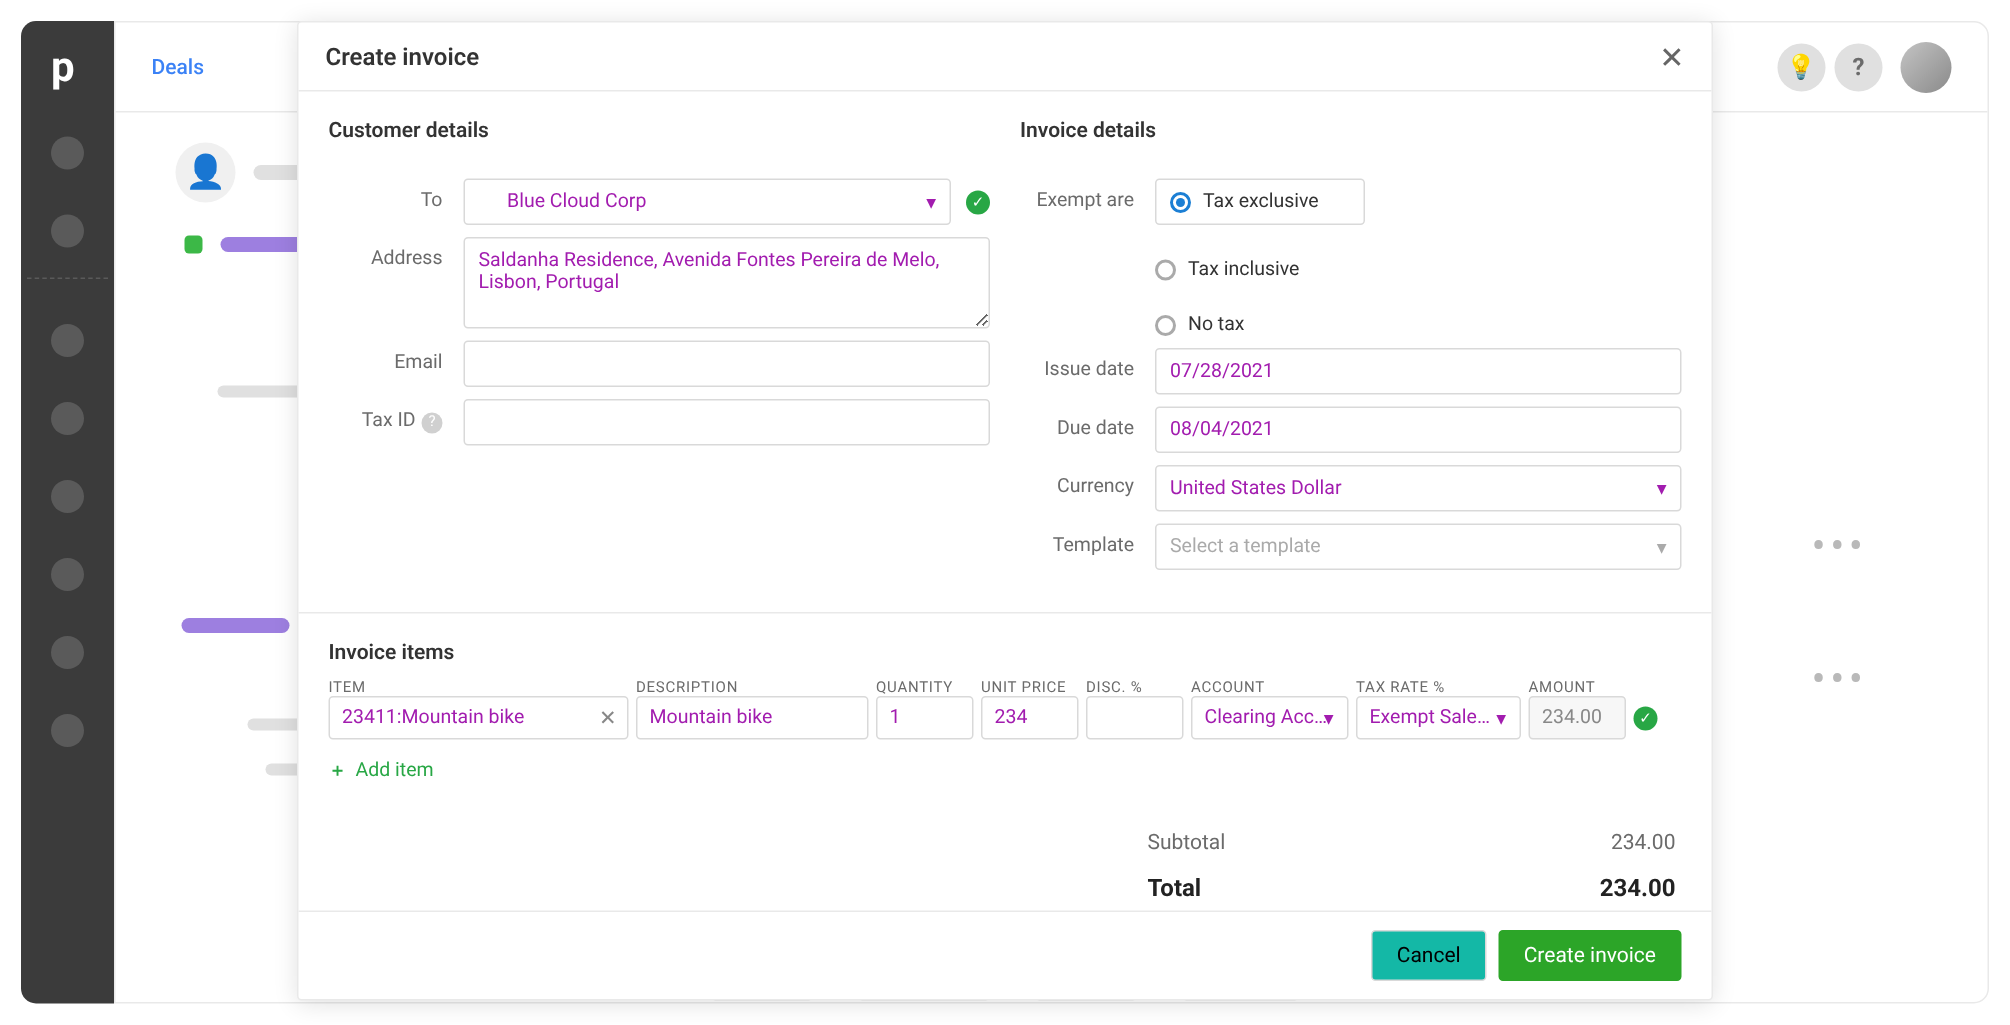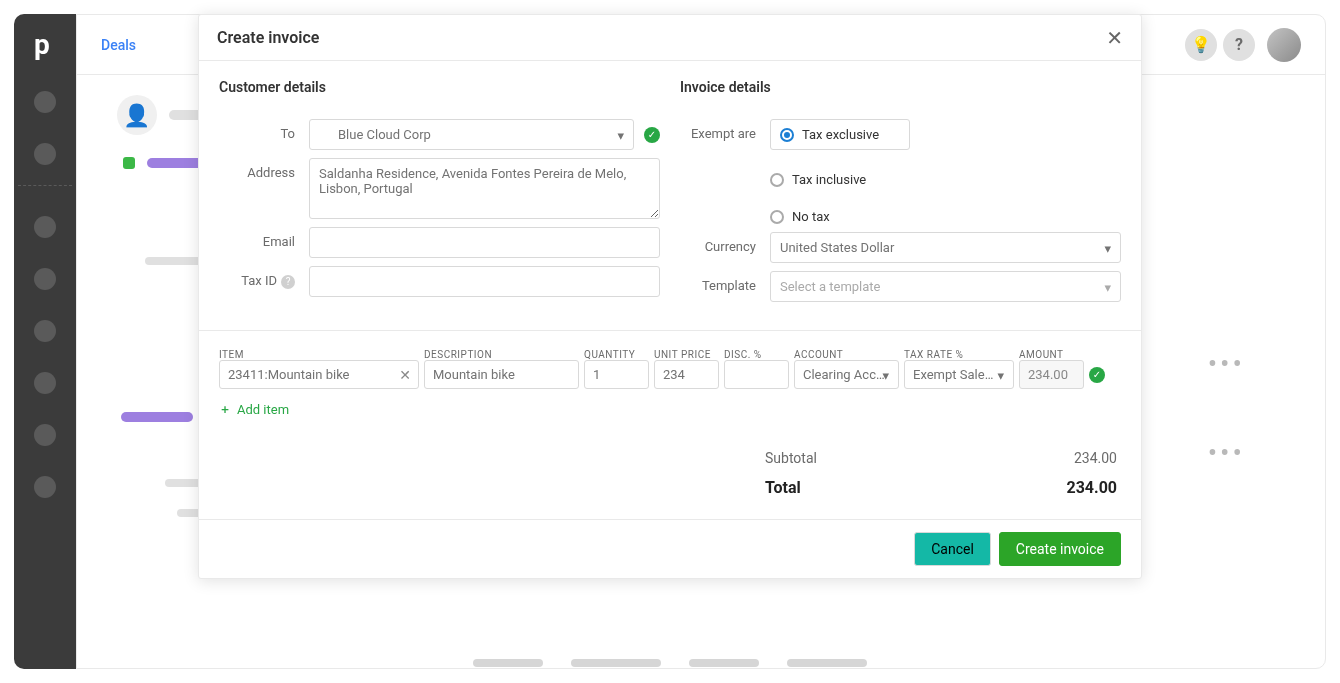--- a/index.html
+++ b/index.html
@@ -46,21 +46,21 @@
 .modal-head{height:46px;padding:0 18px;display:flex;align-items:center;justify-content:space-between;border-bottom:1px solid var(--border-light)}
 .modal-title{font-size:16px;font-weight:600;color:#333}
 .close{font-size:20px;color:#666;cursor:pointer;line-height:1}
 .modal-body{padding:18px 20px 0 20px}
 .section-row{display:flex;gap:20px}
 .col{flex:1}
 .sec-title{font-weight:600;font-size:14px;margin-bottom:24px;color:#333}
 .frow{display:flex;align-items:flex-start;margin-bottom:8px}
 .flabel{width:90px;text-align:right;font-size:13px;color:var(--text-light);padding:7px 14px 0 0;flex-shrink:0}
 .flabel .q{display:inline-flex;width:14px;height:14px;border-radius:50%;background:#d0d0d0;color:#fff;font-size:10px;align-items:center;justify-content:center;margin-left:4px}
-input[type=text],textarea,select,.sel{width:100%;border:1px solid var(--border);border-radius:3px;padding:7px 9px;font-size:13px;color:#737373;background:#fff}
+input[type=text],textarea,select,.sel{width:100%;border:1px solid var(--border);border-radius:3px;padding:7px 9px;font-size:13px;color:#a21caf;background:#fff}
 textarea{resize:both;font-family:inherit}
 .sel{position:relative;padding-right:30px;white-space:nowrap;overflow:hidden;text-overflow:ellipsis}
 .sel .caret{position:absolute;right:9px;top:50%;transform:translateY(-50%)}
 .inp-with-icon{position:relative}
 .inp-with-icon .ico{position:absolute;left:8px;top:50%;transform:translateY(-50%);color:#888;font-size:13px}
 .inp-with-icon .sel{padding-left:28px}
 .check-badge{width:16px;height:16px;border-radius:50%;background:var(--green);display:inline-flex;align-items:center;justify-content:center;color:#fff;font-size:10px;margin-left:10px;flex-shrink:0}
 
 .radios{display:flex;flex-direction:column;gap:22px}
 .radio{display:flex;align-items:center;gap:8px;font-size:13px;color:var(--text)}
@@ -73,21 +73,21 @@
 .items-head{font-weight:600;font-size:14px;margin-bottom:10px;color:#333}
 .items-table .th-row,.items-table .td-row{display:grid;grid-template-columns:200px 155px 65px 65px 65px 105px 110px 65px 20px;gap:5px;align-items:center}
 .items-table .th{font-size:10px;letter-spacing:.5px;color:var(--text-light);text-transform:uppercase}
 .items-table .td-row input,.items-table .td-row .sel{padding:6px 8px;font-size:13px}
 .item-input{position:relative}
 .item-input .x{position:absolute;right:8px;top:50%;transform:translateY(-50%);color:#888;font-size:14px;cursor:pointer}
 .amount-cell input{background:#f7f7f7;color:#888}
 .add-item{color:var(--green);font-size:13px;margin-top:12px;display:inline-flex;align-items:center;gap:6px;cursor:pointer}
 .add-item .plus{font-size:12px;font-weight:700}
 
-.totals{margin-top:26px;margin-bottom:16px}
+.totals{margin-top:26px;}
 .tot-row{display:flex;justify-content:space-between;padding:6px 4px;font-size:14px}
 .tot-row.sub{color:var(--text-light)}
 .tot-row.total{font-weight:700;font-size:16px;color:#222}
 .totals-wrap{width:360px;margin-left:auto}
 
 .modal-foot{border-top:1px solid var(--border-light);padding:12px 20px;display:flex;justify-content:flex-end;gap:8px}
 .btn{padding:8px 16px;font-size:14px;border-radius:3px;border:1px solid var(--border);background:#14b8a6;cursor:pointer}
 .btn.primary{background:var(--green-btn);border-color:var(--green-btn);color:#fff}
 
 
@@ -208,38 +208,47 @@
                   <span class="dot"></span>
                   <span>Tax inclusive</span>
                 </label>
             <label class="radio">
                   <span class="dot"></span>
                   <span>No tax</span>
                 </label>
           </div>
         </div>
         <div class="frow">
+          <div class="flabel">Issue date</div>
+          <input type="text" value="07/28/2021" style="">
+        </div>
+        <div class="frow">
+          <div class="flabel">Due date</div>
+          <input type="text" value="08/04/2021" style="">
+        </div>
+        <div class="frow">
           <div class="flabel">Currency</div>
           <div class="sel">
             <span>United States Dollar</span>
             <span class="caret">▾</span>
           </div>
         </div>
         <div class="frow">
           <div class="flabel">Template</div>
           <div class="sel" style="color:#aaa">
             <span>Select a template</span>
             <span class="caret">▾</span>
           </div>
         </div>
       </div>
     </div>
 
     <div class="sep"></div>
 
+    <div class="items-head">Invoice items</div>
     <div class="items-table">
       <div class="th-row">
         <div class="th">ITEM</div>
         <div class="th">DESCRIPTION</div>
         <div class="th">QUANTITY</div>
         <div class="th">UNIT PRICE</div>
         <div class="th">DISC. %</div>
         <div class="th">ACCOUNT</div>
         <div class="th">TAX RATE %</div>
         <div class="th">AMOUNT</div>

